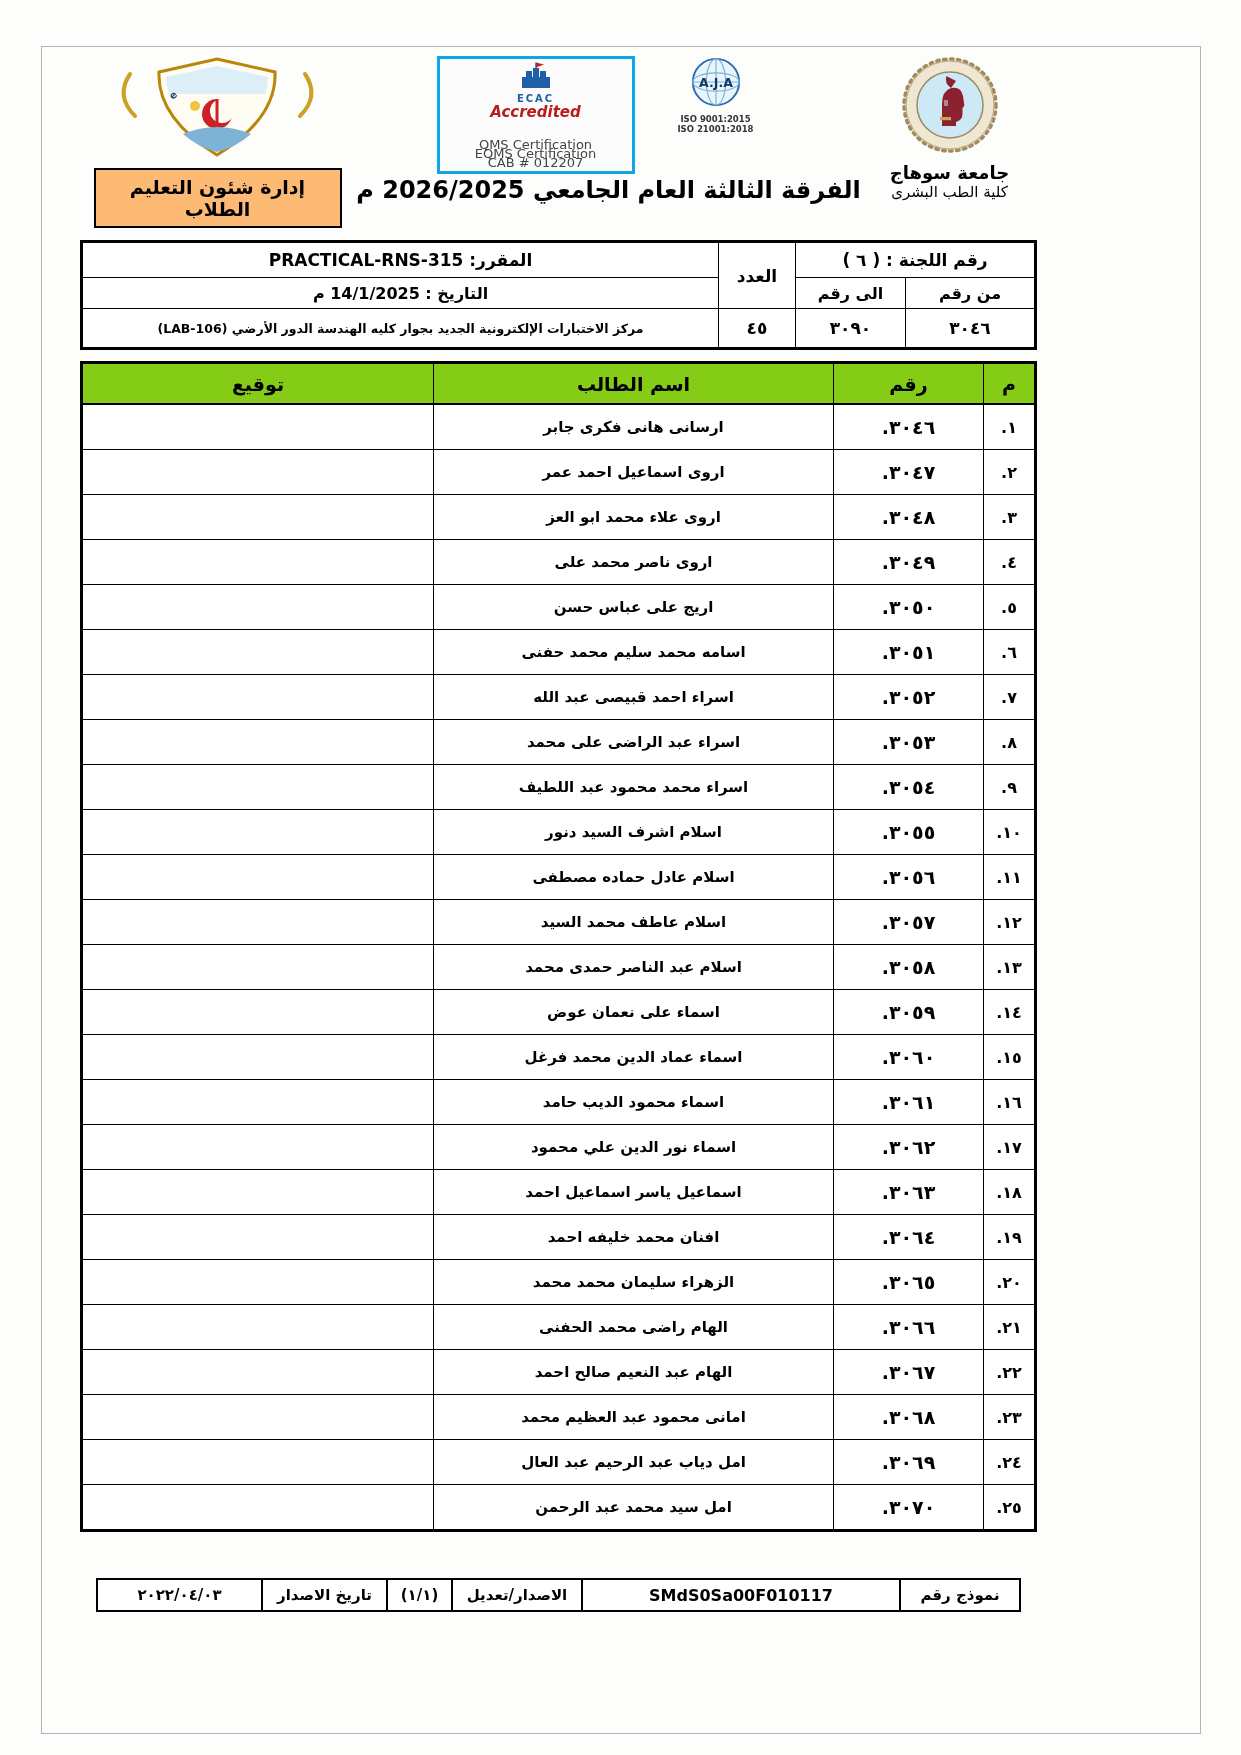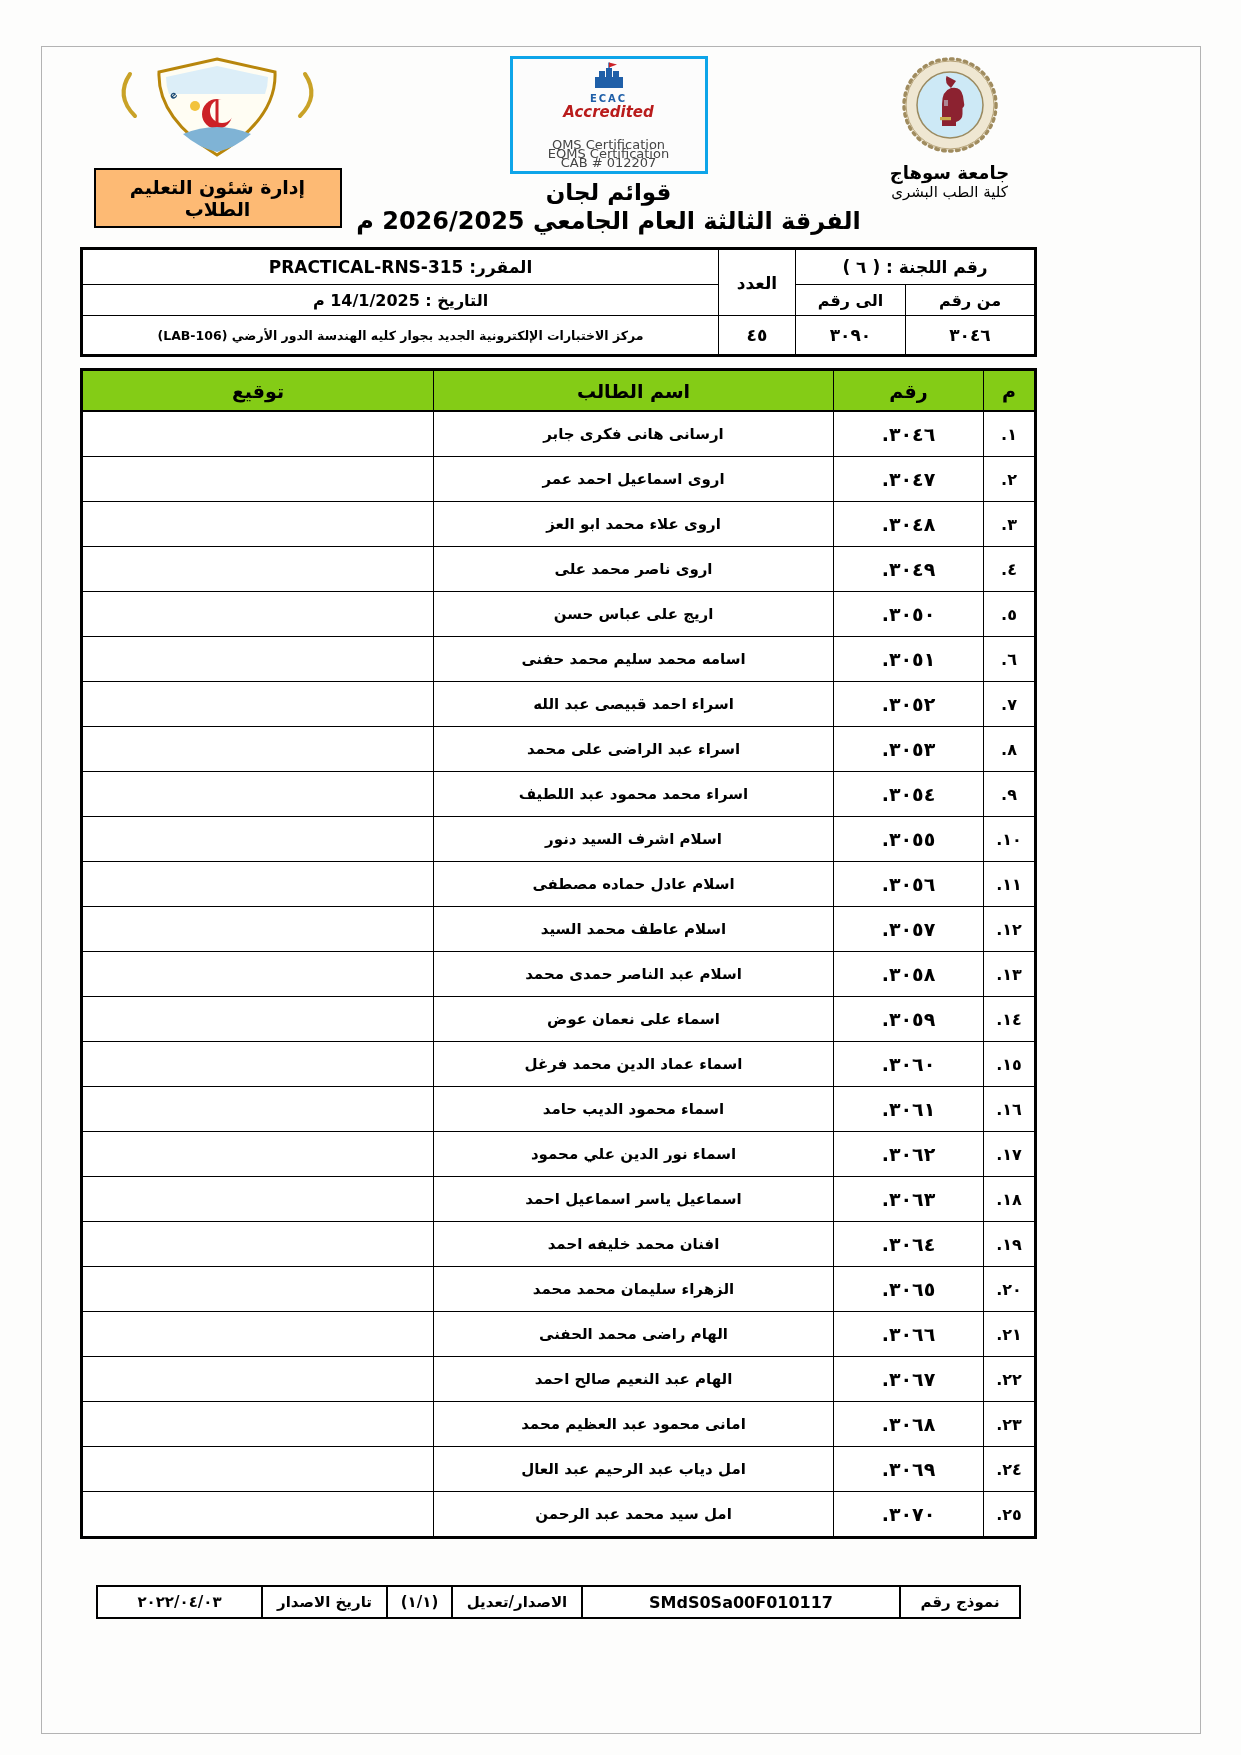--- a/index.html
+++ b/index.html
@@ -85,22 +85,35 @@
             <path d="M19 0.5 L27 2.5 L19 5.5 Z" fill="#cc2127"></path>
           </svg>
           <div class="ecac-name">ECAC</div>
           <div class="accredited">Accredited</div>
           <div class="ecac-lines">
             <div>QMS Certification</div>
             <div>EQMS Certification</div>
             <div>CAB # 012207</div>
           </div>
         </div>
+        <div class="aja-badge">
+          <svg width="56" height="54" viewBox="0 0 56 56">
+            <circle cx="28" cy="27" r="24" fill="#eaf4fb" stroke="#2b6cb0" stroke-width="2"></circle>
+            <ellipse cx="28" cy="27" rx="24" ry="9.5" fill="none" stroke="#7ab3d9" stroke-width="1.2"></ellipse>
+            <ellipse cx="28" cy="27" rx="10" ry="24" fill="none" stroke="#7ab3d9" stroke-width="1.2"></ellipse>
+            <line x1="4" y1="27" x2="52" y2="27" stroke="#7ab3d9" stroke-width="1.2"></line>
+            <line x1="28" y1="3" x2="28" y2="51" stroke="#7ab3d9" stroke-width="1.2"></line>
+            <text x="28" y="32" text-anchor="middle" font-size="13" font-weight="bold" fill="#0d3a6b" font-family="DejaVu Sans, sans-serif">A.J.A</text>
+          </svg>
+          <div class="iso-lines">
+            <div>ISO 9001:2015</div>
+            <div>ISO 21001:2018</div>
+          </div>
+        </div>
       </div>
-      <div class="doc-title">قوائم لجان</div>
       <div class="doc-subtitle">الفرقة الثالثة العام الجامعي 2026/2025 م</div>
     </div>
 
     <div class="hdr-faculty">
       <svg width="225" height="102" viewBox="0 0 225 102">
         <defs>
             <path id="arcTop" d="M70 42 Q112 6 154 42" fill="none"></path>
           </defs>
         <path d="M30 60 Q10 40 25 18" fill="none" stroke="#c9a227" stroke-width="4" stroke-linecap="round"></path>
         <path d="M195 60 Q215 40 200 18" fill="none" stroke="#c9a227" stroke-width="4" stroke-linecap="round"></path>

